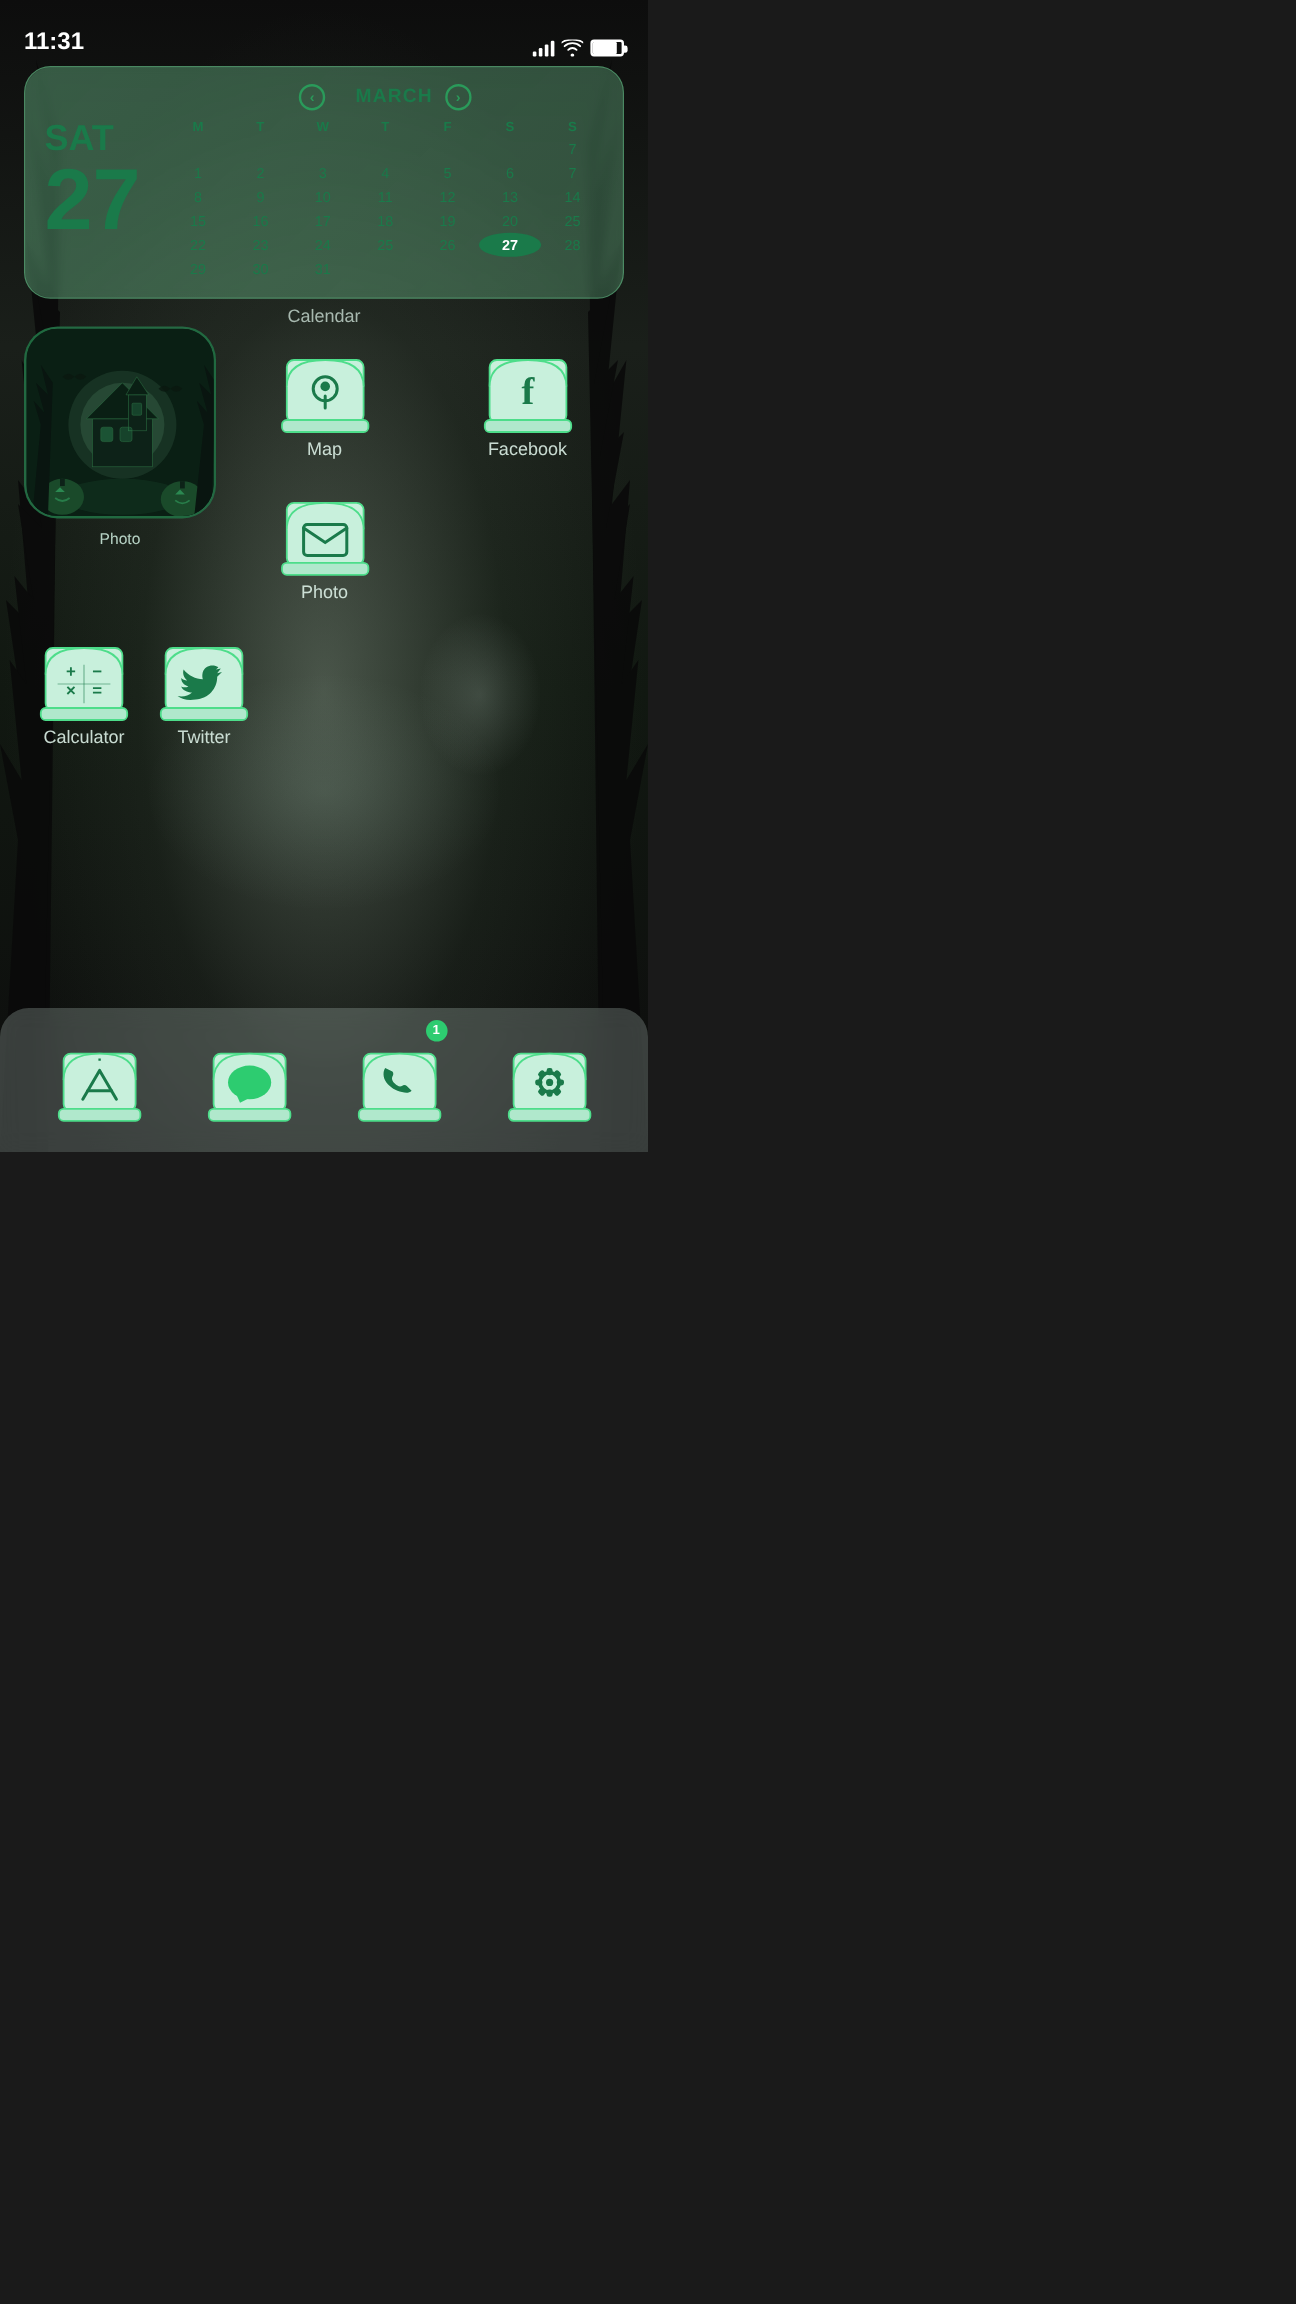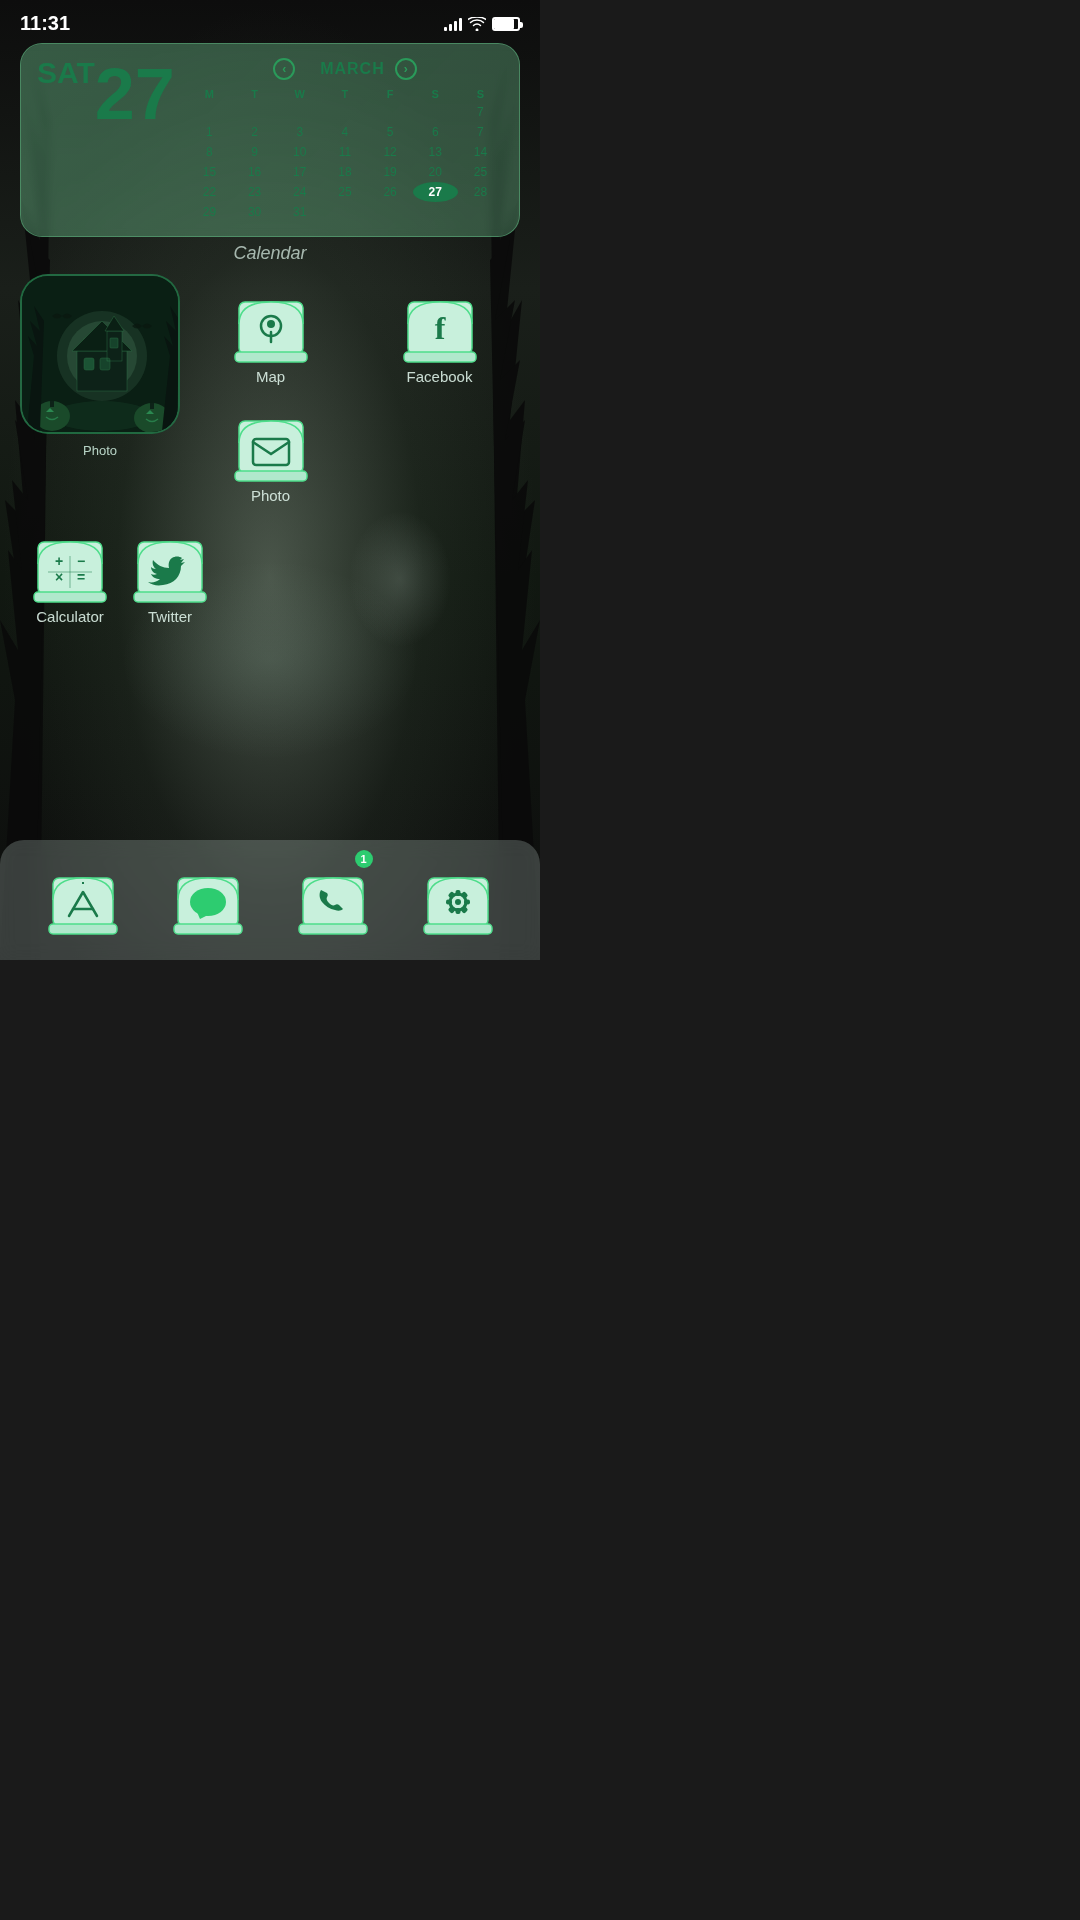--- a/index.html
+++ b/index.html
@@ -21,23 +21,24 @@
       background: radial-gradient(ellipse at 50% 60%, rgba(180,200,180,0.35) 0%, rgba(80,100,80,0.15) 40%, transparent 70%),
                   linear-gradient(180deg, #0d0d0d 0%, #1a1f1a 30%, #111811 60%, #0d0d0d 100%);
     }
 
     
     .status-bar {
       position: relative;
       z-index: 10;
       display: flex;
       justify-content: space-between;
-      align-items: center;
+      align-items: flex-end;
       padding: 12px 20px 8px;
       color: white;
+      margin-top: 12px;
     }
     .status-time {
       font-size: 20px;
       font-weight: 600;
       color: white;
     }
     .status-icons {
       display: flex;
       align-items: center;
       gap: 6px;
@@ -104,20 +105,21 @@
       border-radius: 22px;
     }
     .calendar-inner {
       display: flex;
       gap: 12px;
       position: relative;
       z-index: 2;
     }
     .cal-day-section {
       display: flex;
+      flex-direction: column;
       justify-content: center;
       min-width: 90px;
     }
     .cal-day-name {
       font-size: 30px;
       font-weight: 800;
       color: #1a7a4a;
       line-height: 1;
     }
     .cal-day-num {
@@ -182,23 +184,21 @@
     .cal-grid td.today {
       background: #1a7a4a;
       color: white;
       border-radius: 50%;
       font-weight: 700;
     }
 
     .cal-label {
       text-align: center;
       color: rgba(200,220,210,0.8);
-      font-size: 18px;
-      margin-bottom: 10px;
-      font-style: italic;
+      font-size: 15px;
     }
 
     
     .app-icon {
       display: flex;
       flex-direction: column;
       align-items: center;
       gap: 4px;
       cursor: pointer;
     }

